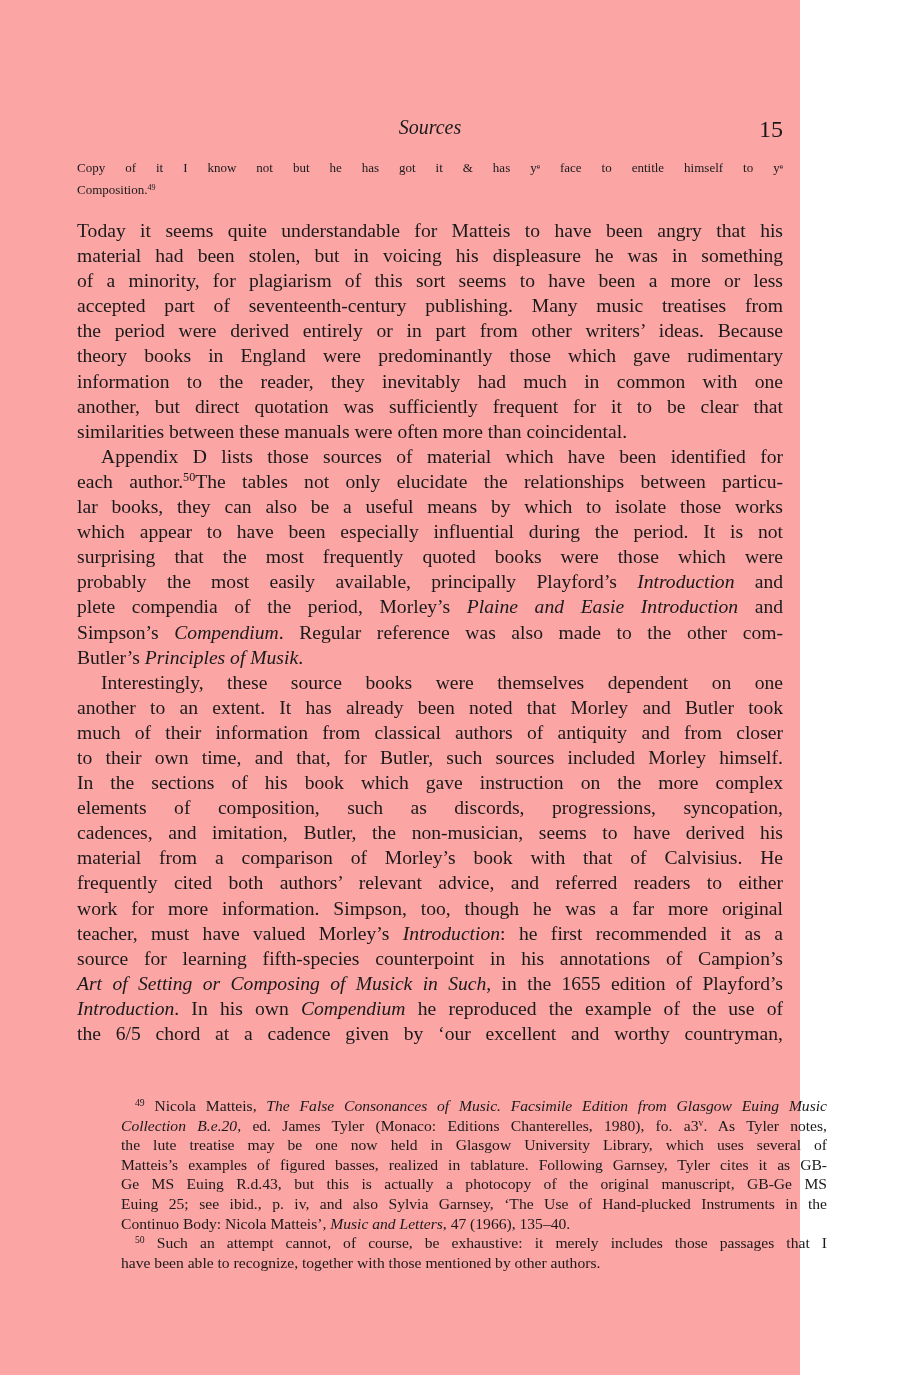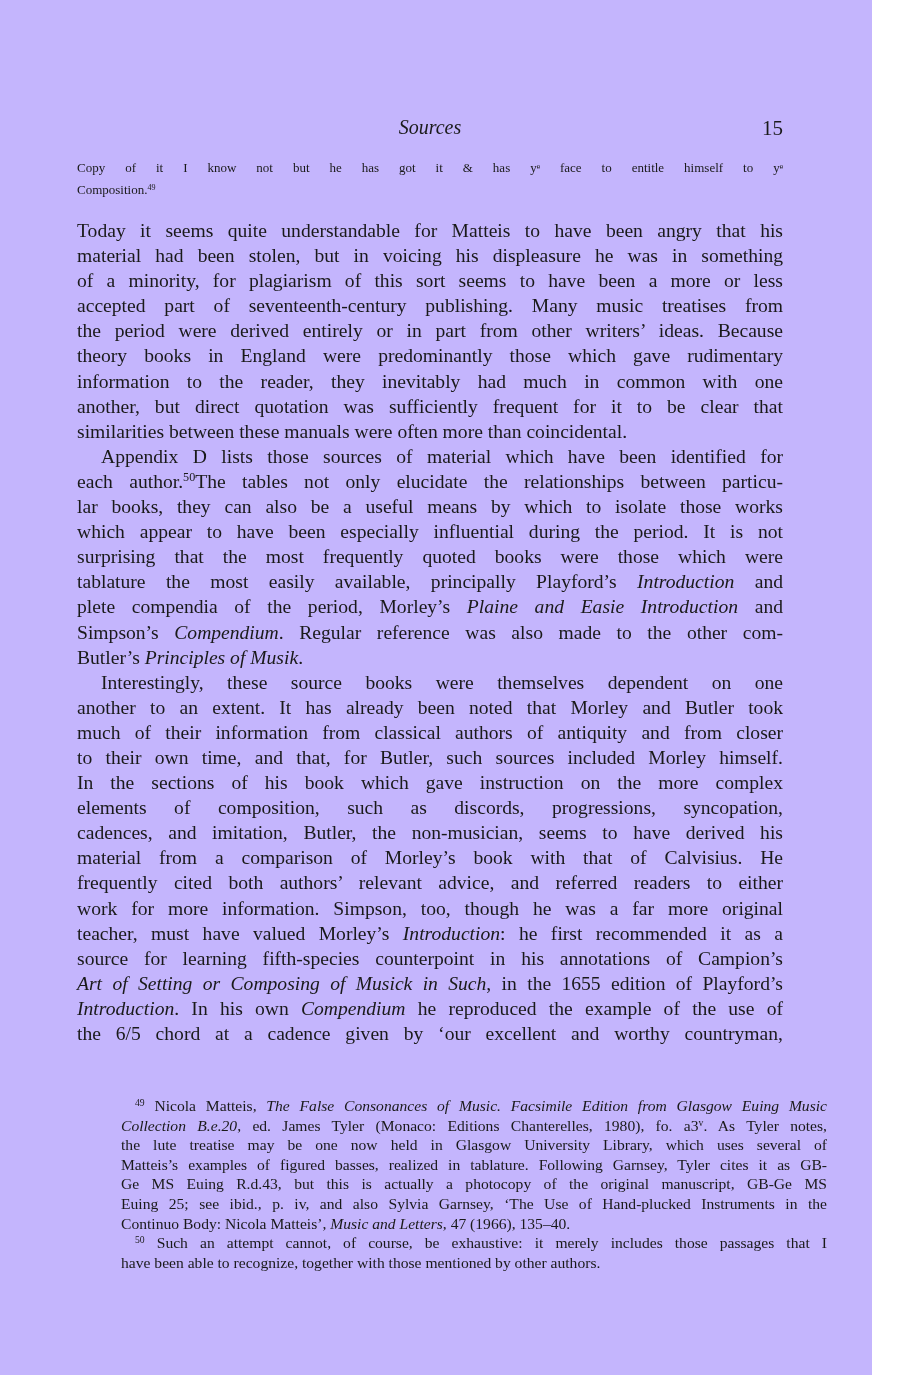--- a/index.html
+++ b/index.html
@@ -1,21 +1,21 @@
 <!DOCTYPE html>
 <html><head>
   <meta charset="utf-8">
   <style>
     html, body { margin: 0; padding: 0; background: #ffffff; }
     body { width: 900px; height: 1375px; position: relative; overflow: hidden; color: #1a1a1a; }
-    .page { position: absolute; left: 0; top: 0; width: 872px; height: 1375px; background: #c4b5fd; }
+    .page { position: absolute; left: 0; top: 0; width: 800px; height: 1375px; background: #fca5a5; }
     .header { position: absolute; top: 116px; left: 77px; width: 706px; height: 30px;
       font-family: "Liberation Serif", serif; font-size: 20px; }
     .running-head { position: absolute; left: 0; right: 0; text-align: center; font-style: italic; }
-    .page-number { position: absolute; right: 0; top: 0; font-size: 21px; }
+    .page-number { position: absolute; right: 0; top: 0; font-size: 24px; }
     .body-text { position: absolute; left: 77px; width: 706px; font-family: "Liberation Serif", serif; }
     .line { display: block; height: 25.1px; line-height: 25.1px; font-size: 19.6px;
       text-align: justify; text-align-last: justify; white-space: nowrap; overflow: visible; }
     .line.last { text-align-last: left; }
     .line.indent { padding-left: 24px; }
     .quote .line { font-size: 13px; height: 22px; line-height: 22px; }
     sup { font-size: 0.62em; line-height: 0; vertical-align: 0.55em; }
     i { font-style: italic; }
     .footnotes { position: absolute; left: 77px; width: 706px; top: 1096px; font-family: "Liberation Serif", serif; margin-left: 44px; }
     .fn-line { display: block; height: 19.6px; line-height: 19.6px; font-size: 15.6px; white-space: nowrap;
@@ -48,21 +48,21 @@
     <span class="line">information to the reader, they inevitably had much in common with one</span>
     <span class="line">another, but direct quotation was sufficiently frequent for it to be clear that</span>
     <span class="line last">similarities between these manuals were often more than coincidental.</span>
 
     <div>
       <span class="line indent">Appendix D lists those sources of material which have been identified for</span>
       <span class="line"><span>each author.</span><sup>50</sup><span>The tables not only elucidate the relationships between particu-</span></span>
       <span class="line">lar books, they can also be a useful means by which to isolate those works</span>
       <span class="line">which appear to have been especially influential during the period. It is not</span>
       <span class="line">surprising that the most frequently quoted books were those which were</span>
-      <span class="line"><span>tablature the most easily available, principally Playford’s </span><i>Introduction</i><span> and</span></span>
+      <span class="line"><span>probably the most easily available, principally Playford’s </span><i>Introduction</i><span> and</span></span>
       <span class="line"><span>plete compendia of the period, Morley’s </span><i>Plaine and Easie Introduction</i><span> and</span></span>
       <span class="line"><span>Simpson’s </span><i>Compendium</i><span>. Regular reference was also made to the other com-</span></span>
       <span class="line last"><span>Butler’s </span><i>Principles of Musik</i><span>.</span></span>
     </div>
 
     <div>
       <span class="line indent">Interestingly, these source books were themselves dependent on one</span>
       <span class="line">another to an extent. It has already been noted that Morley and Butler took</span>
       <span class="line">much of their information from classical authors of antiquity and from closer</span>
       <span class="line">to their own time, and that, for Butler, such sources included Morley himself.</span>

